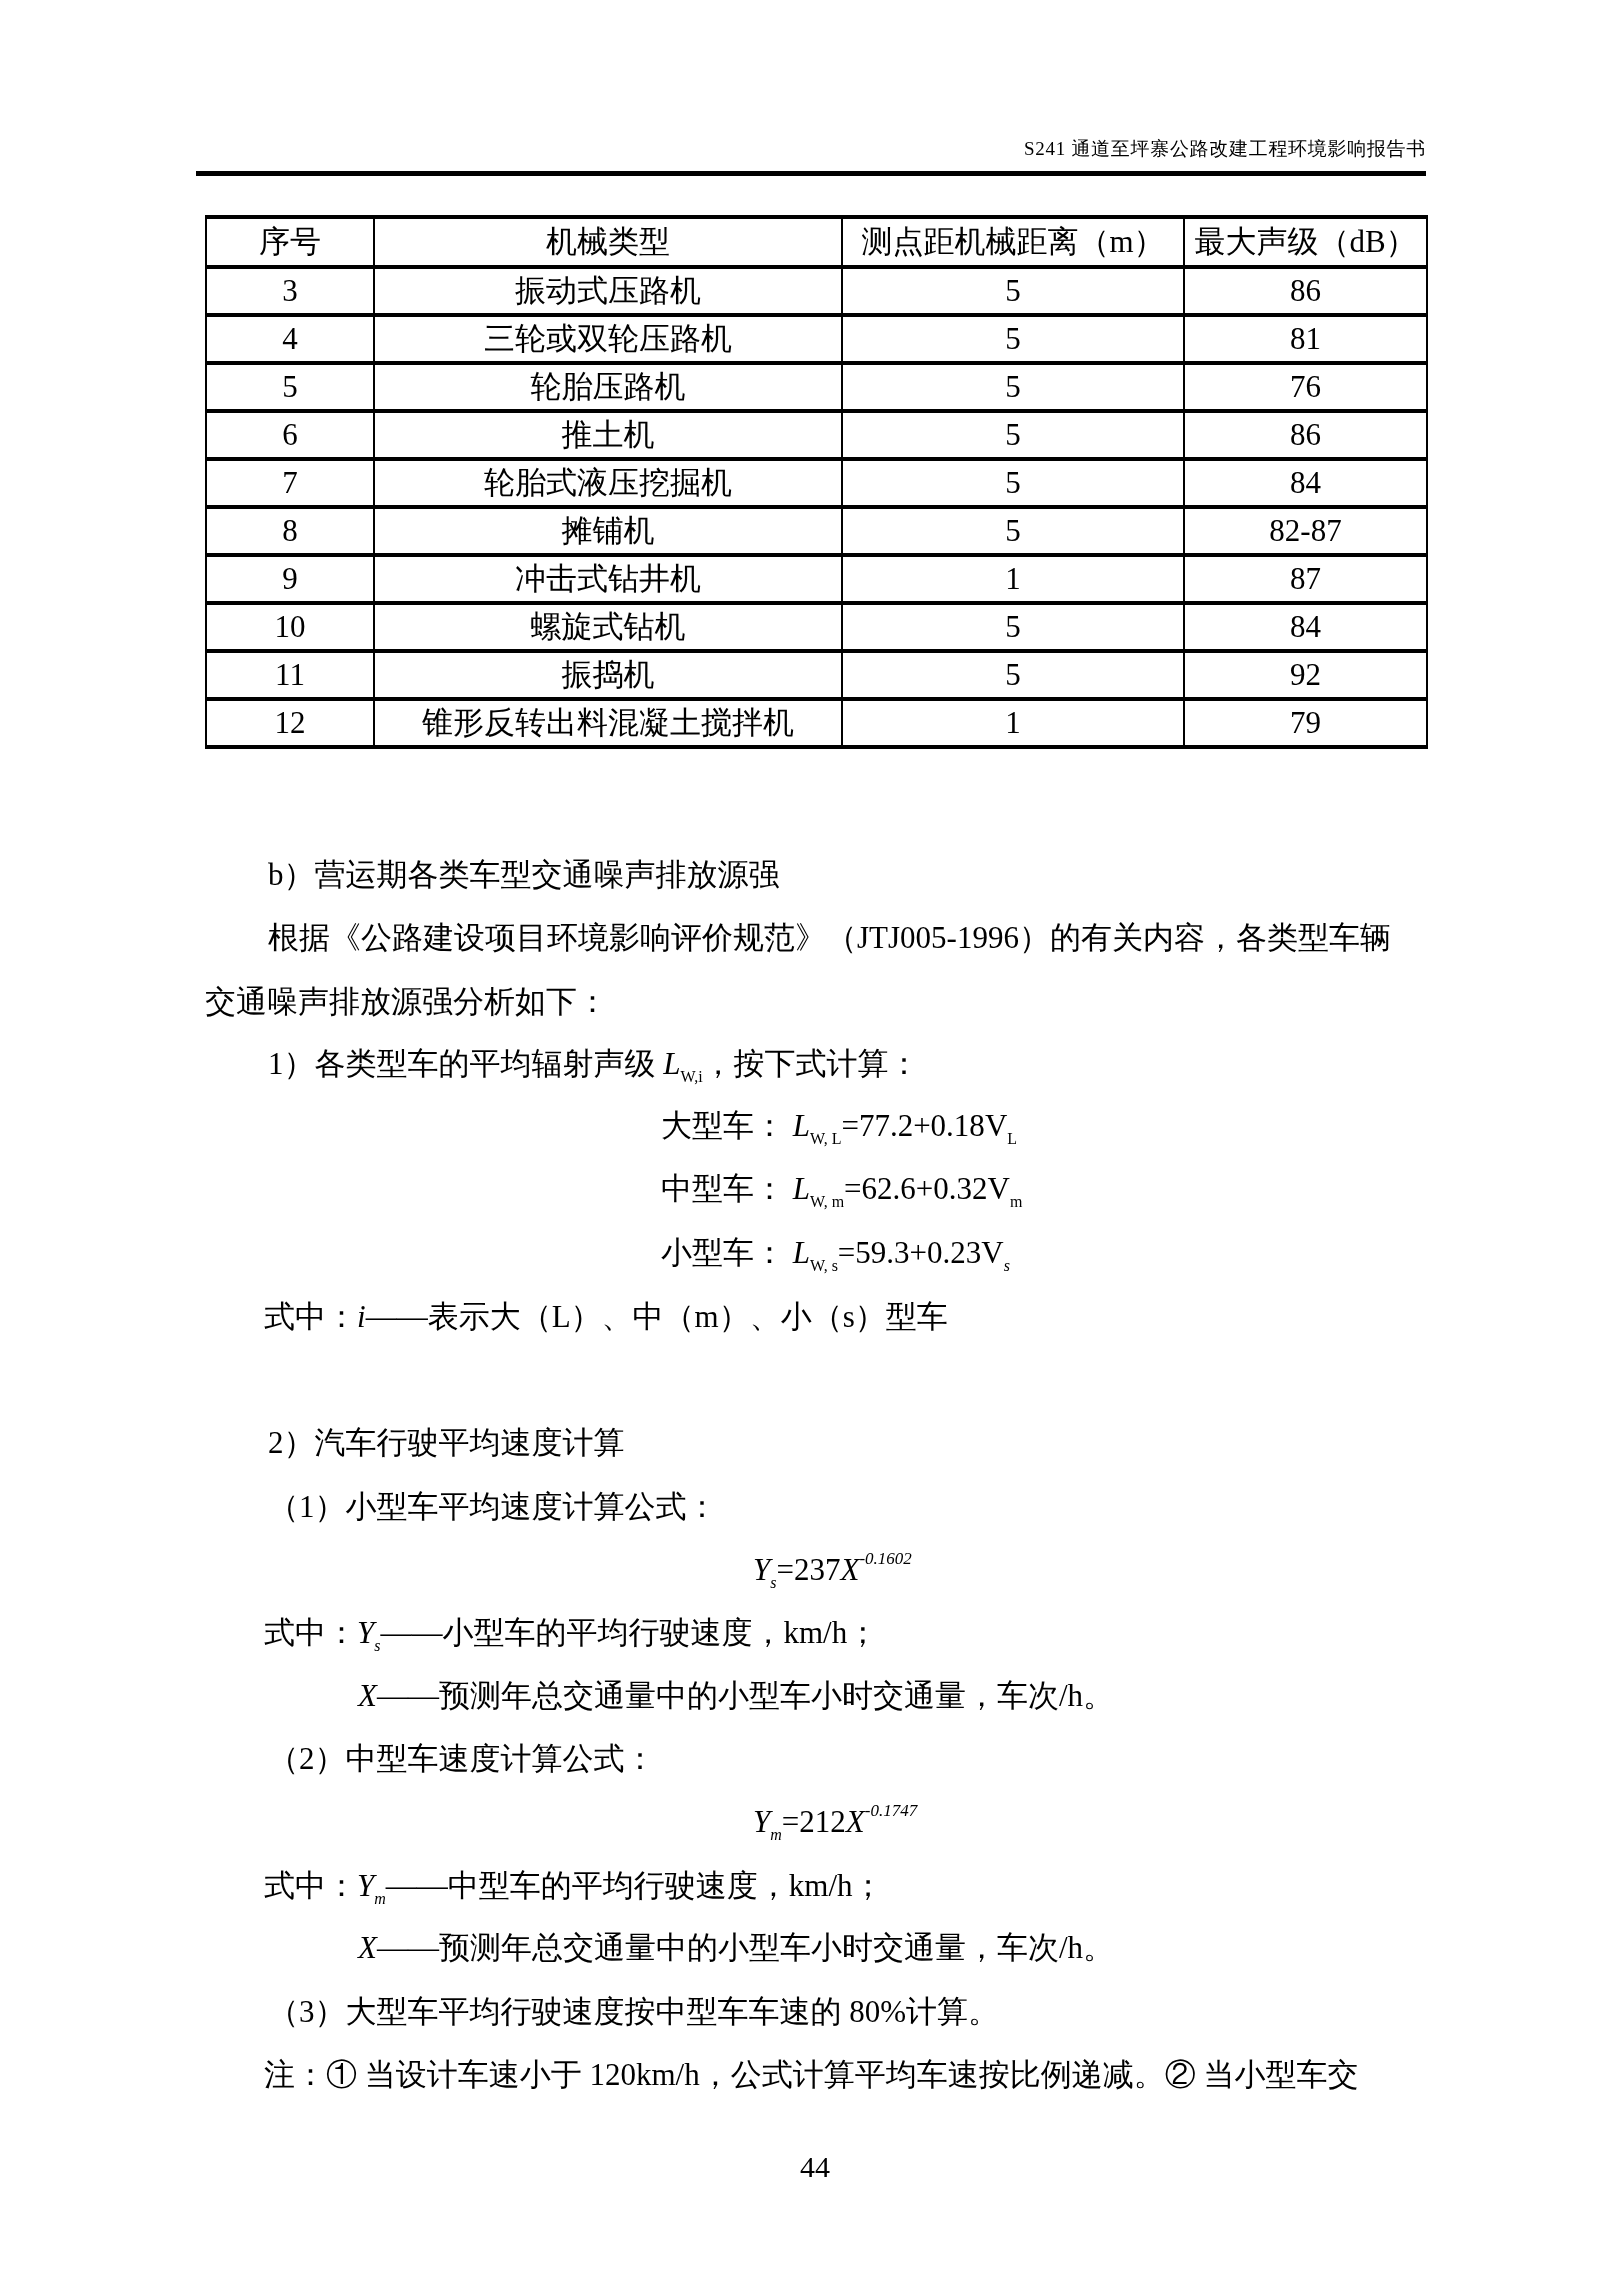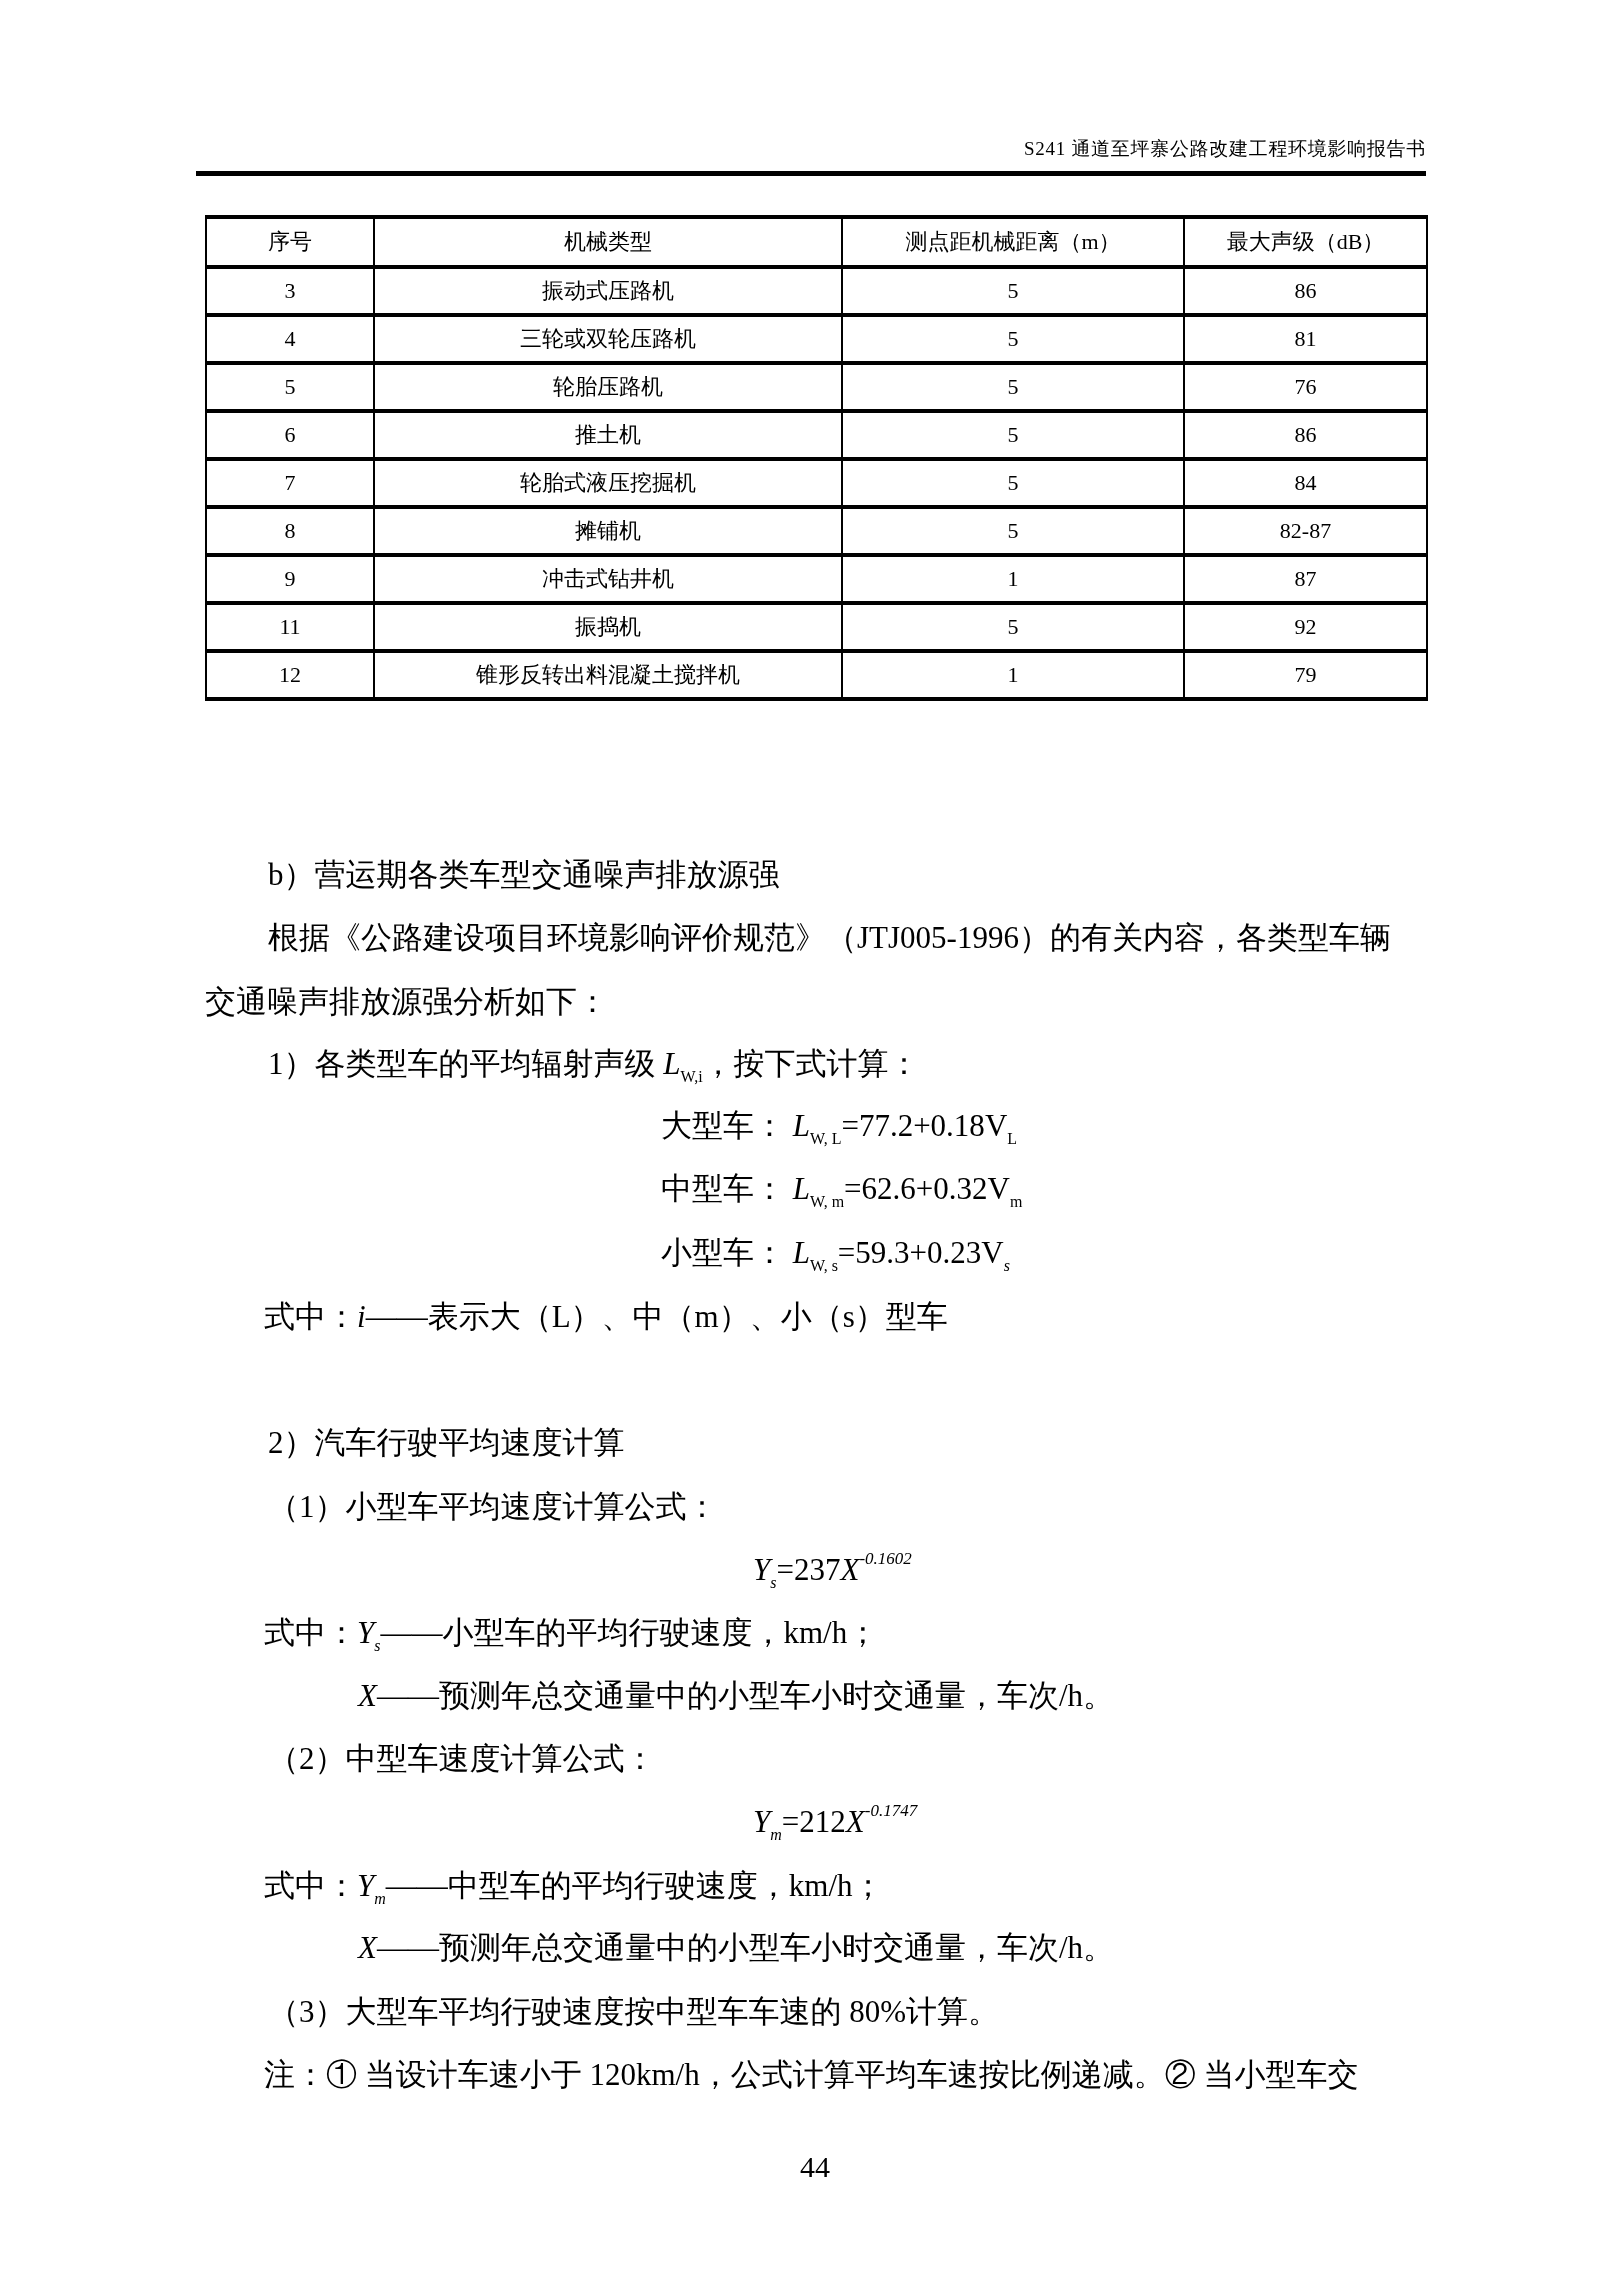--- a/index.html
+++ b/index.html
@@ -2,21 +2,21 @@
 <html style="font-size:10.5px"><head>
 <meta charset="utf-8">
 <style>
   html,body{margin:0;padding:0;background:#fff;}
   .page{position:relative;width:1622px;height:2295px;background:#ffffff;color:#000;
         font-family:"Liberation Serif","DejaVu Serif",serif;overflow:hidden;}
   .hdr{position:absolute;top:136px;left:196px;width:1230px;text-align:right;
        font-size:19px;letter-spacing:0.7px;white-space:nowrap;}
   .hdr-rule{position:absolute;top:171px;left:196px;width:1230px;height:4.6px;background:#000;}
   table.machine{position:absolute;top:215px;left:205px;width:1221px;border-collapse:collapse;
-       table-layout:fixed;font-size:22px;text-align:center;}
+       table-layout:fixed;font-size:31px;text-align:center;}
   table.machine th,table.machine td{border:2px solid #000;border-top-width:4.6px;border-bottom-width:4.6px;
        font-weight:normal;padding:0;vertical-align:middle;overflow:hidden;white-space:nowrap;}
   table.machine thead tr{height:50px;}
   table.machine tbody tr{height:48px;}
   .line{position:absolute;white-space:nowrap;font-size:31px;line-height:39px;}
   .it{font-style:italic;}
   .sb{font-size:16px;vertical-align:-7.9px;line-height:0;}
   .sp{font-size:17px;vertical-align:15.7px;line-height:0;font-style:italic;}
   .pageno{position:absolute;top:2150px;left:4px;width:1622px;text-align:center;font-size:30px;}
 </style>
@@ -80,20 +80,26 @@
           <td>5</td>
           <td>82-87</td>
         </tr>
         <tr>
           <td>9</td>
           <td>冲击式钻井机</td>
           <td>1</td>
           <td>87</td>
         </tr>
         <tr>
+          <td>10</td>
+          <td>螺旋式钻机</td>
+          <td>5</td>
+          <td>84</td>
+        </tr>
+        <tr>
           <td>11</td>
           <td>振捣机</td>
           <td>5</td>
           <td>92</td>
         </tr>
         <tr>
           <td>12</td>
           <td>锥形反转出料混凝土搅拌机</td>
           <td>1</td>
           <td>79</td>

